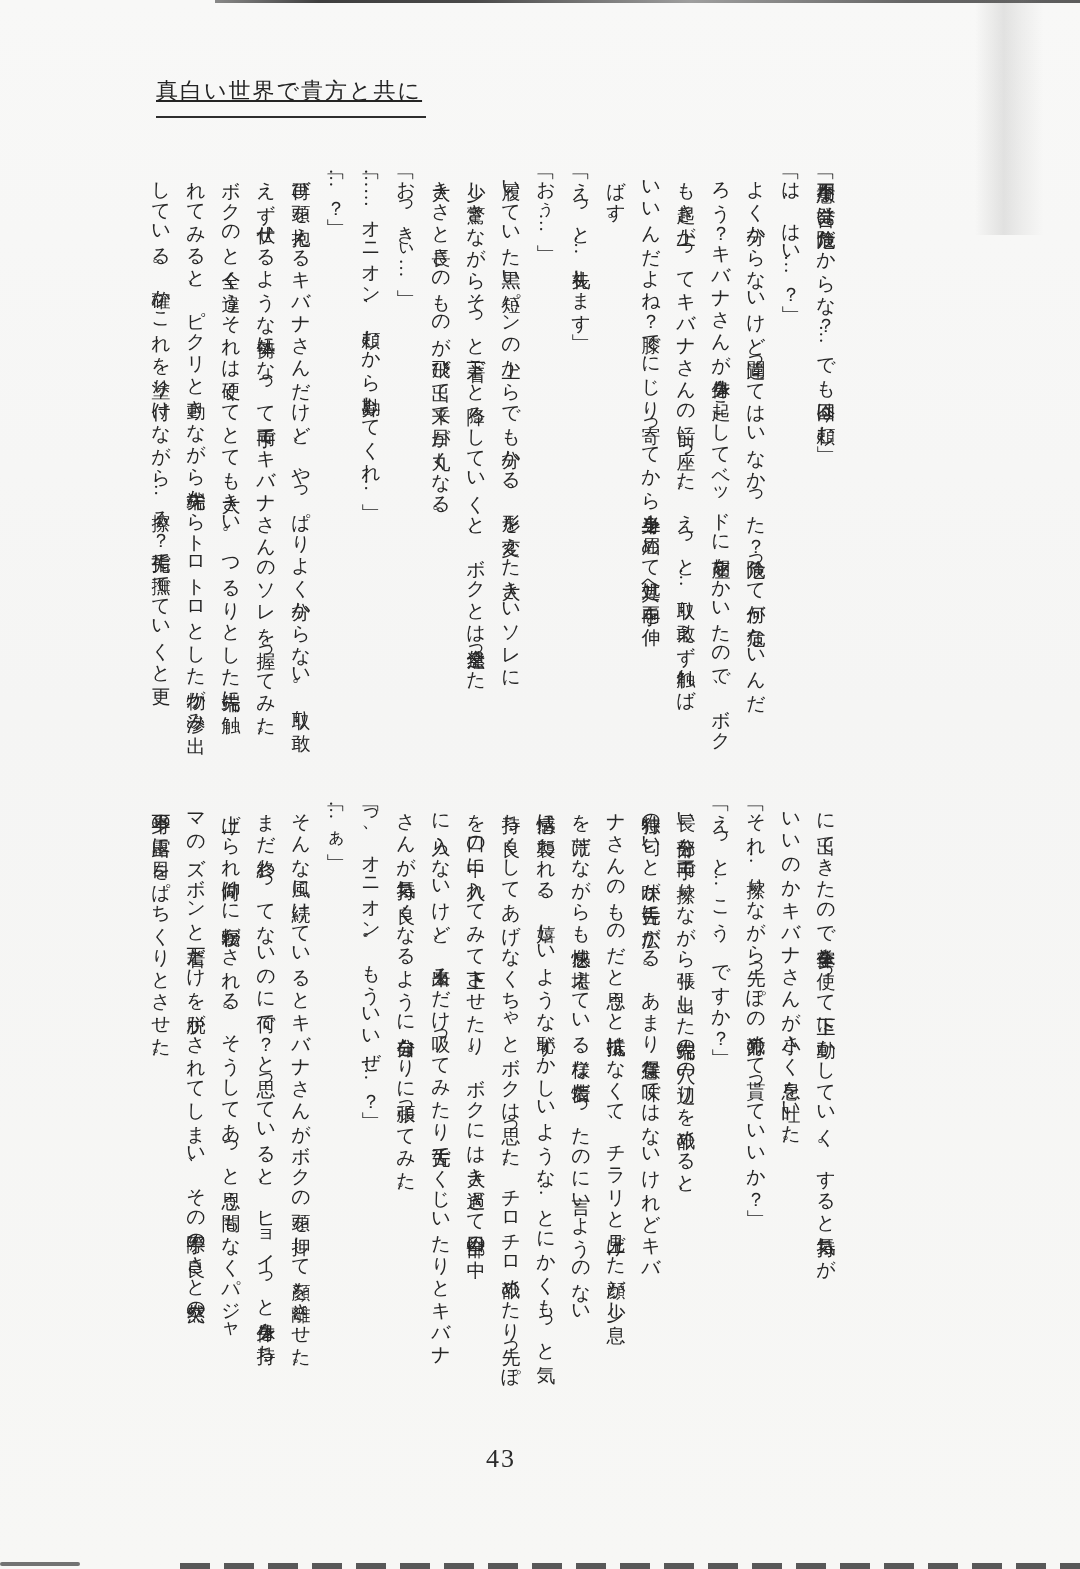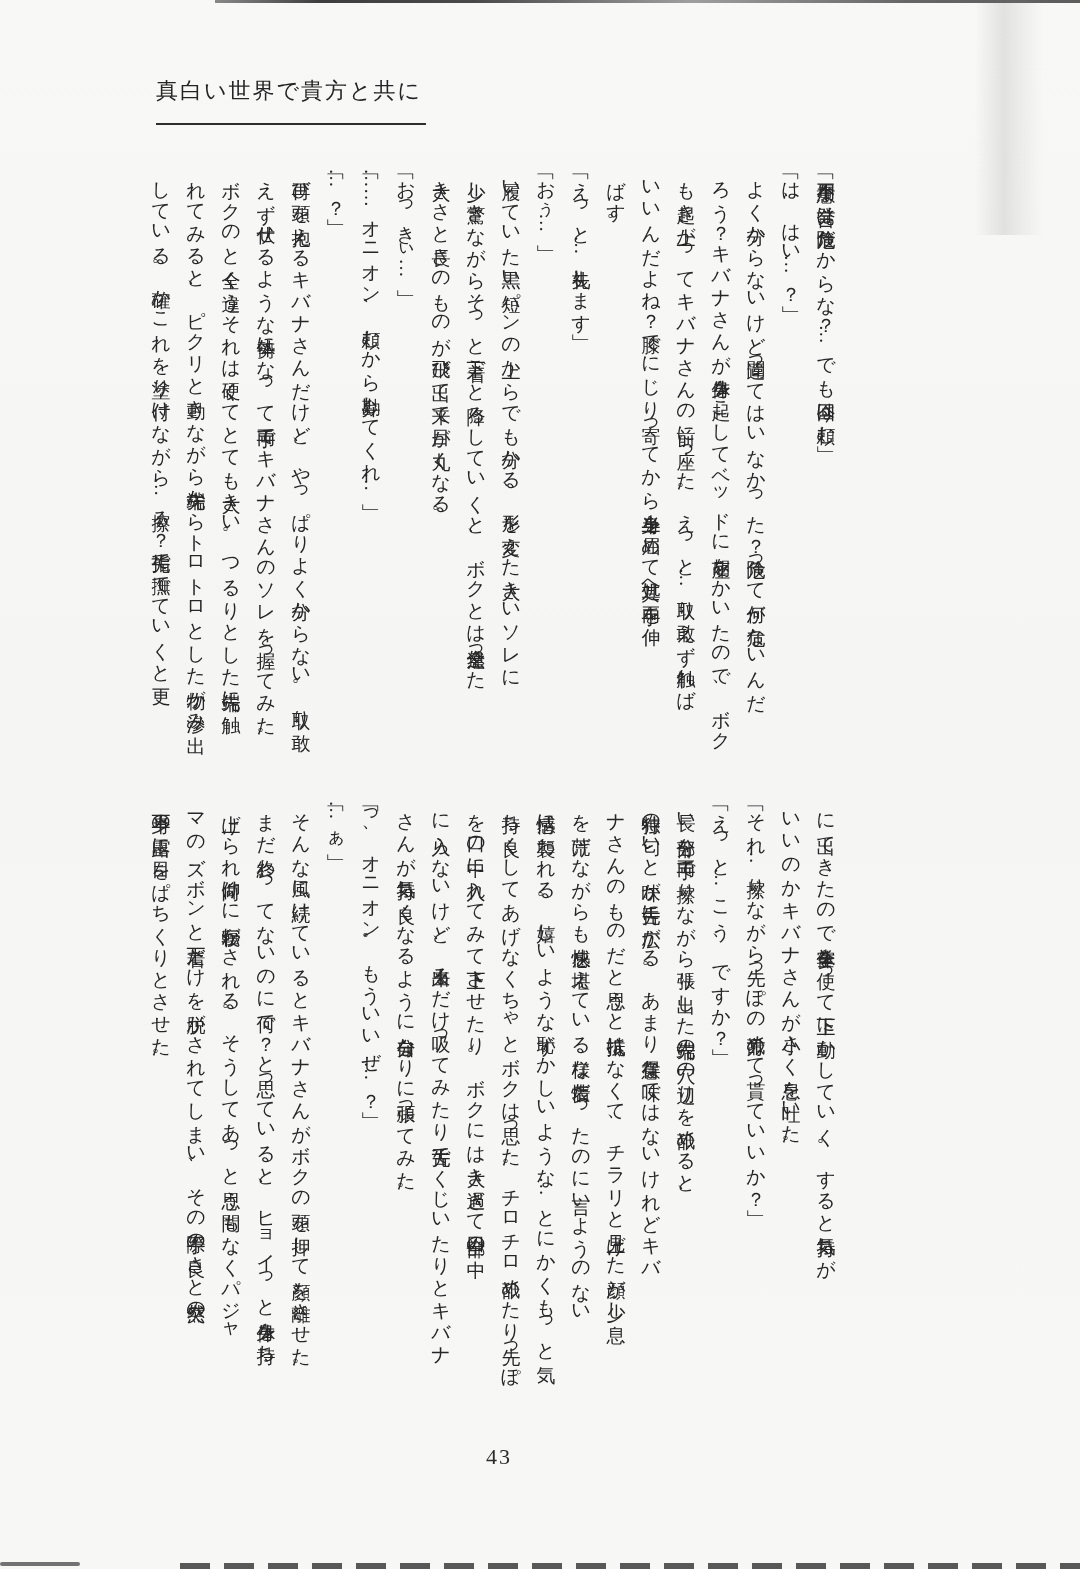--- a/index.html
+++ b/index.html
@@ -18,21 +18,22 @@
   .header {
     position: absolute;
     left: 156px;
     top: 76px;
     margin: 0;
     font-size: 22px;
     font-weight: 500;
     letter-spacing: 2px;
     color: #242424;
     border-bottom: 2px solid #2e2e2e;
-    padding: 0 4px 17px 0;
+    padding: 0 4px 10px 0;
+    text-decoration: underline;
   }
 
   
   .vblock {
     position: absolute;
     right: 236px;
     width: 704px;
     writing-mode: vertical-rl;
     text-orientation: mixed;
     font-size: 19px;
@@ -41,21 +42,21 @@
     color: #262626;
   }
   .block1 { top: 168px;  height: 640px; }
   .block2 { top: 800px;  height: 640px; }
   .tcol { white-space: nowrap; }
 
   .page-number {
     position: absolute;
     left: 486px;
     top: 1444px;
-    font-size: 22px;
+    font-size: 26px;
     letter-spacing: 2px;
     color: #2c2c2c;
   }
 
   
   .scan-edge-top {
     position: absolute;
     top: 0; left: 215px; right: 0; height: 3px;
     background: linear-gradient(90deg,
       rgba(45,45,45,0.55) 0%,

